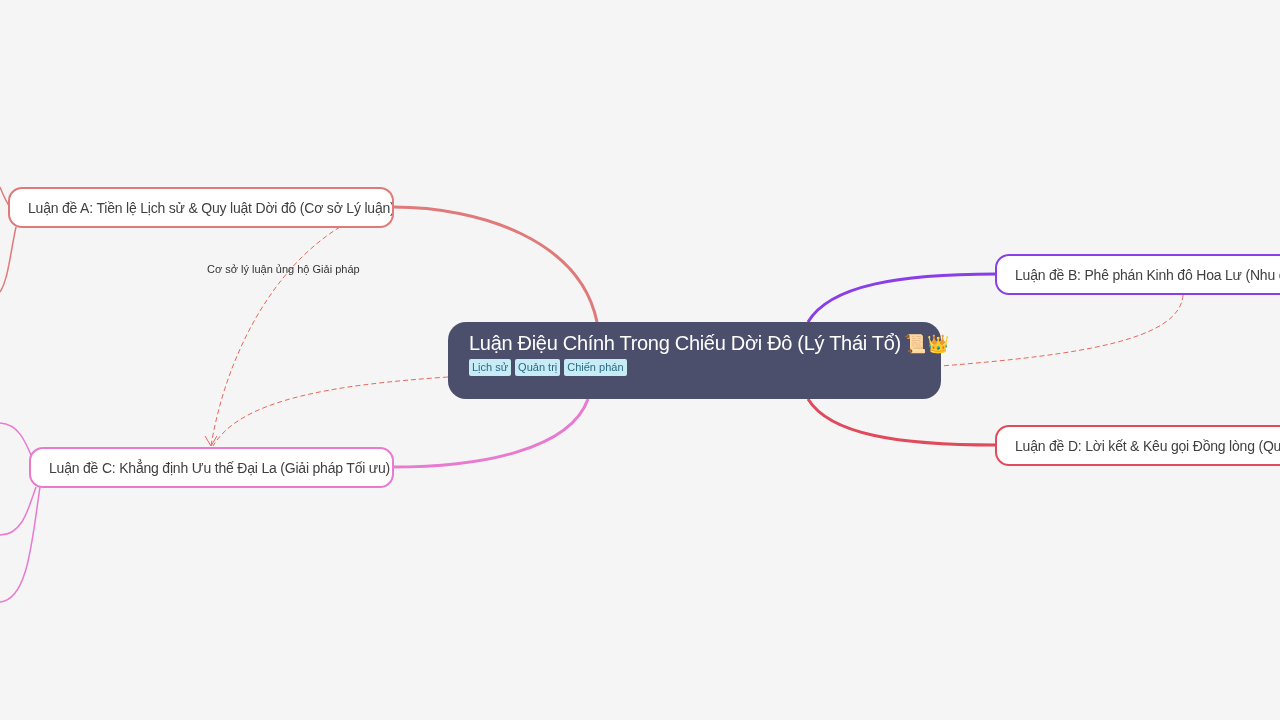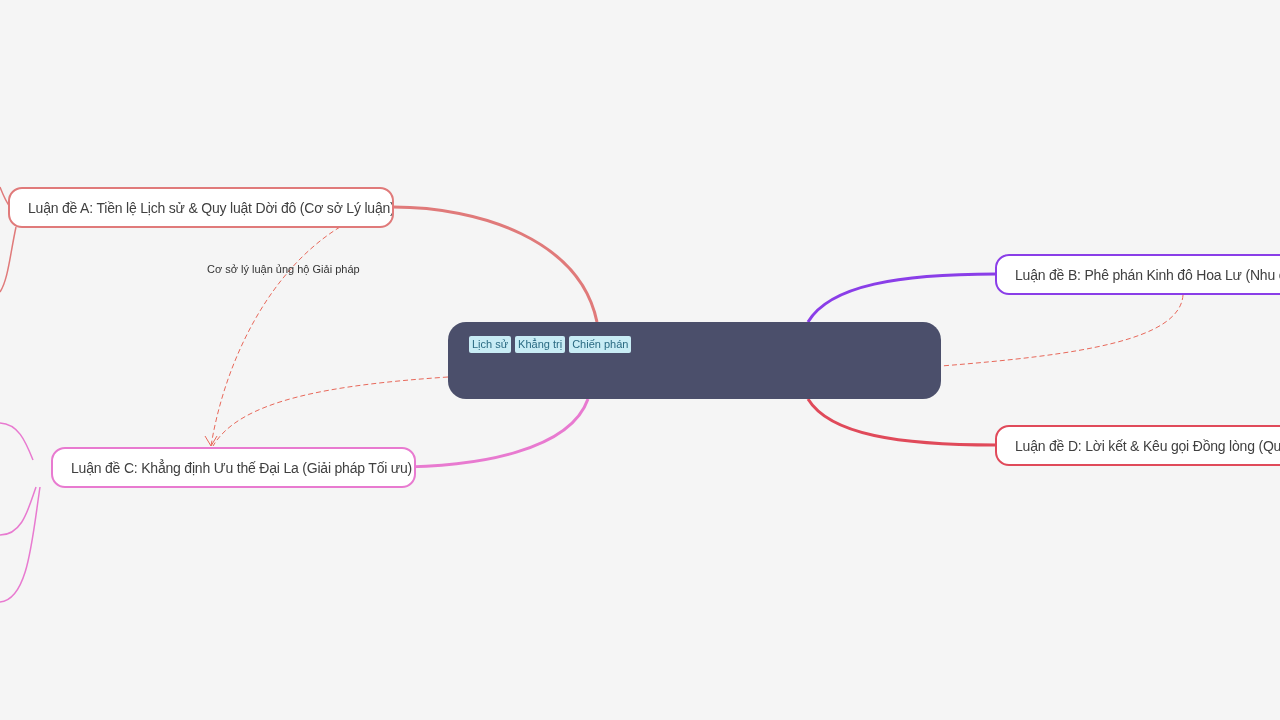--- a/index.html
+++ b/index.html
@@ -53,31 +53,34 @@
   <path d="M1183,295 C1180,340 1080,355 941,366 M448,377 C330,385 240,400 213,446" fill="none" stroke="#e8685a" stroke-width="1" stroke-dasharray="5,3"></path>
   <path d="M205,436 L211,446 L217,436" fill="none" stroke="#e8685a" stroke-width="1"></path>
 </svg>
 
 <div class="label" style="left:207px; top:263px;">Cơ sở lý luận ủng hộ Giải pháp</div>
 
 <div class="node" style="left:8px; top:187px; width:386px; height:41px; border-color:#e07a7a;">
   <span>Luận đề A: Tiền lệ Lịch sử &amp; Quy luật Dời đô (Cơ sở Lý luận)</span>
 </div>
 
-<div class="node" style="left:29px; top:447px; width:365px; height:41px; border-color:#e87ad0;margin-left:22px;">
+<div class="node" style="left:29px; top:447px; width:365px; height:41px; border-color:#e87ad0;">
   <span>Luận đề C: Khẳng định Ưu thế Đại La (Giải pháp Tối ưu)</span>
 </div>
 
 <div class="node" style="left:995px; top:254px; width:300px; height:41px; border-color:#8a3ee8;">
   <span>Luận đề B: Phê phán Kinh đô Hoa Lư (Nhu cầu</span>
 </div>
 
 <div class="node" style="left:995px; top:425px; width:300px; height:41px; border-color:#e04a5a;">
   <span>Luận đề D: Lời kết &amp; Kêu gọi Đồng lòng (Quyế</span>
 </div>
 
 <div class="root">
+  <div class="root-title">
+    <span>Luận Điệu Chính Trong Chiếu Dời Đô (Lý Thái Tổ)</span><span class="root-emoji">📜👑</span>
+  </div>
   <div class="tags">
     <span class="tag">Lịch sử</span>
-    <span class="tag">Khẳng trị</span>
+    <span class="tag">Quản trị</span>
     <span class="tag">Chiến phán</span>
   </div>
 </div>
 
 </body></html>

